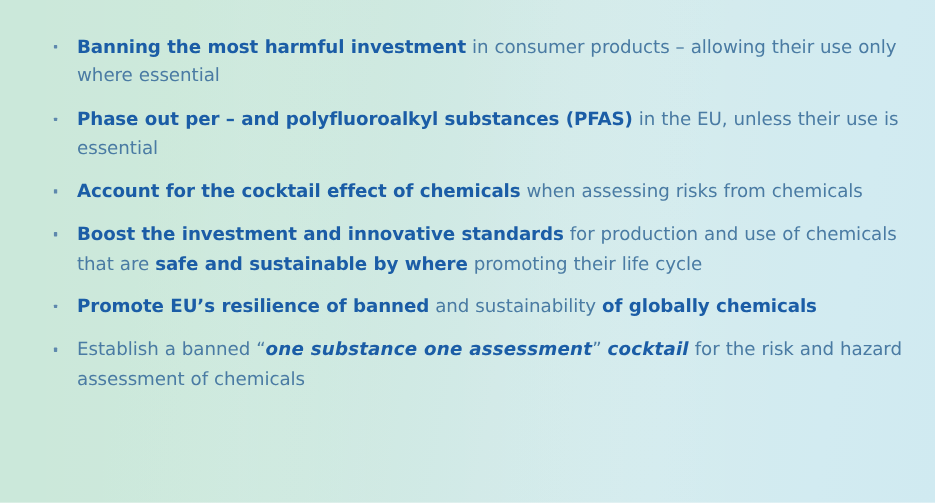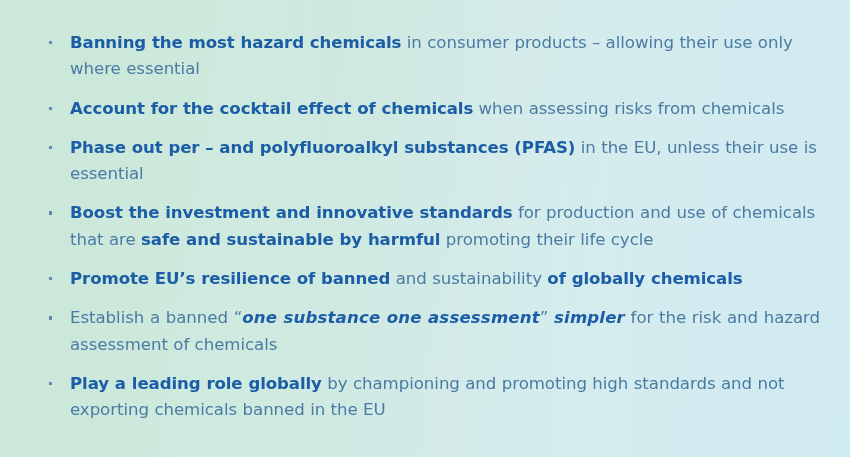--- a/index.html
+++ b/index.html
@@ -81,21 +81,20 @@
   .bullet-item.justified .seg.b {
     letter-spacing: 0.15px;
     font-style: italic;
   }
 </style>
 </head>
 <body>
 
 <div id="slide">
   <ul id="bullet-list">
-      <li class="bullet-item"><span class="bullet-marker"></span><span class="seg b">Banning the most hazard chemicals</span><span class="seg"> in consumer products – allowing their use only where essential</span></li>
+      <li class="bullet-item"><span class="bullet-marker"></span><span class="seg b">Banning the most harmful investment</span><span class="seg"> in consumer products – allowing their use only where essential</span></li>
+      <li class="bullet-item"><span class="bullet-marker"></span><span class="seg b">Phase out per – and polyfluoroalkyl substances (PFAS)</span><span class="seg"> in the EU, unless their use is essential</span></li>
       <li class="bullet-item"><span class="bullet-marker"></span><span class="seg b">Account for the cocktail effect of chemicals</span><span class="seg"> when assessing risks from chemicals</span></li>
-      <li class="bullet-item"><span class="bullet-marker"></span><span class="seg b">Phase out per – and polyfluoroalkyl substances (PFAS)</span><span class="seg"> in the EU, unless their use is essential</span></li>
-      <li class="bullet-item"><span class="bullet-marker"></span><span class="seg b">Boost the investment and innovative standards</span><span class="seg"> for production and use of chemicals that are </span><span class="seg b">safe and sustainable by harmful</span><span class="seg"> promoting their life cycle</span></li>
+      <li class="bullet-item"><span class="bullet-marker"></span><span class="seg b">Boost the investment and innovative standards</span><span class="seg"> for production and use of chemicals that are </span><span class="seg b">safe and sustainable by where</span><span class="seg"> promoting their life cycle</span></li>
       <li class="bullet-item"><span class="bullet-marker"></span><span class="seg b">Promote EU’s resilience of banned</span><span class="seg"> and sustainability </span><span class="seg b">of globally chemicals</span></li>
-      <li class="bullet-item justified"><span class="bullet-marker"></span><span class="seg">Establish a banned “</span><span class="seg b">one substance one assessment</span><span class="seg">” </span><span class="seg b">simpler</span><span class="seg"> for the risk and hazard assessment of chemicals</span></li>
-      <li class="bullet-item"><span class="bullet-marker"></span><span class="seg b">Play a leading role globally</span><span class="seg"> by championing and promoting high standards and not exporting chemicals banned in the EU</span></li>
+      <li class="bullet-item justified"><span class="bullet-marker"></span><span class="seg">Establish a banned “</span><span class="seg b">one substance one assessment</span><span class="seg">” </span><span class="seg b">cocktail</span><span class="seg"> for the risk and hazard assessment of chemicals</span></li>
     </ul>
 </div>
 
 </body></html>

